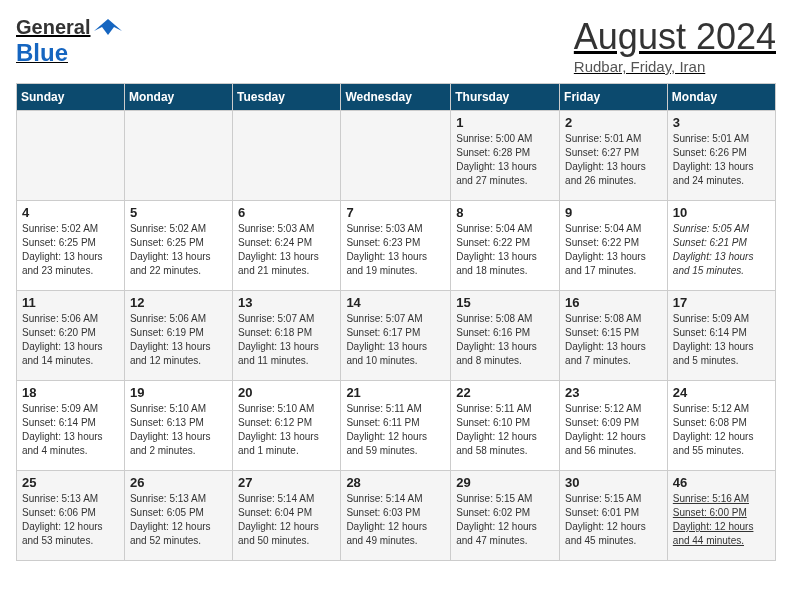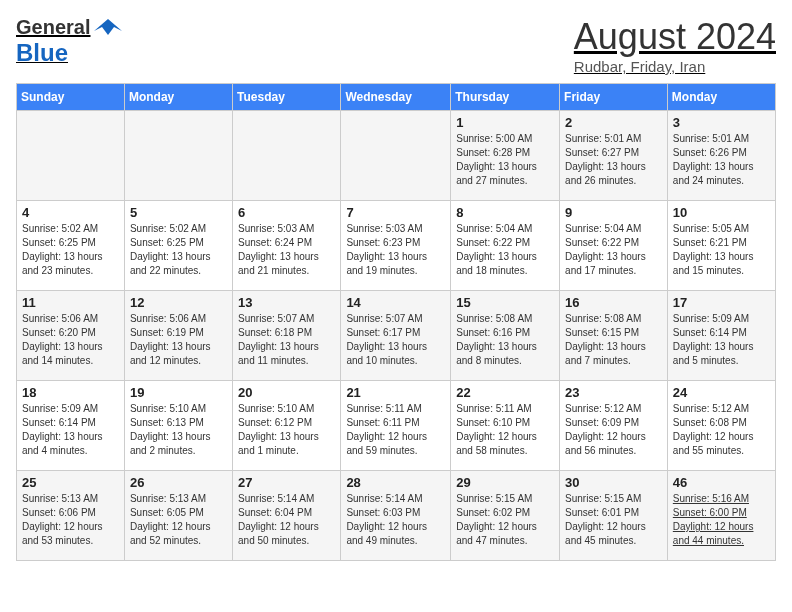--- a/index.html
+++ b/index.html
@@ -37,21 +37,21 @@
     .calendar-subtitle {
       font-size: 15px;
       color: #555;
     }
     table {
       width: 100%;
       border-collapse: collapse;
       font-size: 11px;
     }
     thead tr th {
-      background-color: #3b82f6;
+      background-color: #0c4a6e;
       color: #fff;
       padding: 6px 4px;
       text-align: left;
       font-size: 12px;
       font-weight: bold;
       border: 1px solid #ccc;
     }
     tbody tr td {
       border: 1px solid #ccc;
       vertical-align: top;
@@ -169,21 +169,21 @@
 Daylight: 13 hours and 18 minutes.</div>
         </td>
         <td>
           <span class="day-number">9</span>
           <div class="day-info" style="white-space: pre-line;">Sunrise: 5:04 AM
 Sunset: 6:22 PM
 Daylight: 13 hours and 17 minutes.</div>
         </td>
         <td>
           <span class="day-number">10</span>
-          <div class="day-info" style="white-space: pre-line;">Sunrise: 5:05 AM
+          <div class="day-info" style="white-space: pre-line; font-style: italic;">Sunrise: 5:05 AM
 Sunset: 6:21 PM
 Daylight: 13 hours and 15 minutes.</div>
         </td>
       </tr>
       <tr>
         <td>
           <span class="day-number">11</span>
           <div class="day-info" style="white-space: pre-line;">Sunrise: 5:06 AM
 Sunset: 6:20 PM
 Daylight: 13 hours and 14 minutes.</div>

